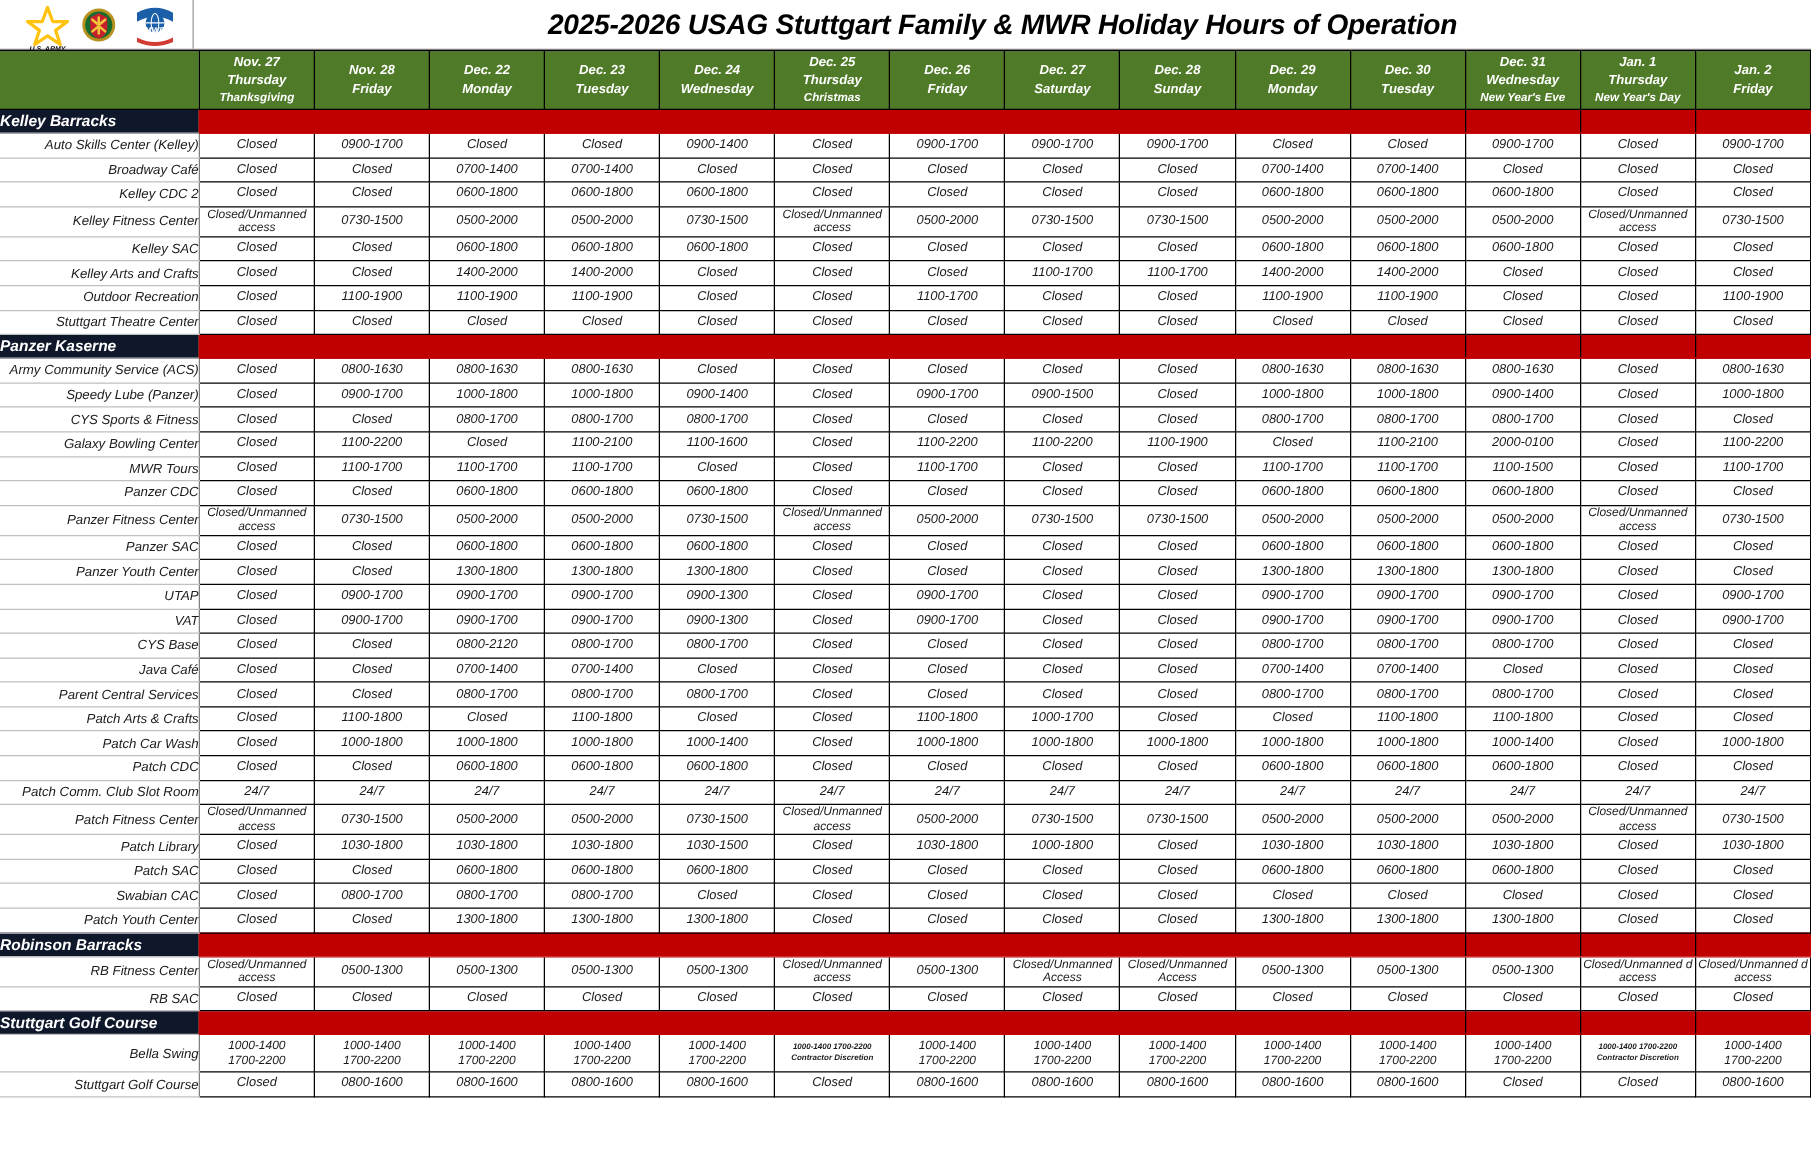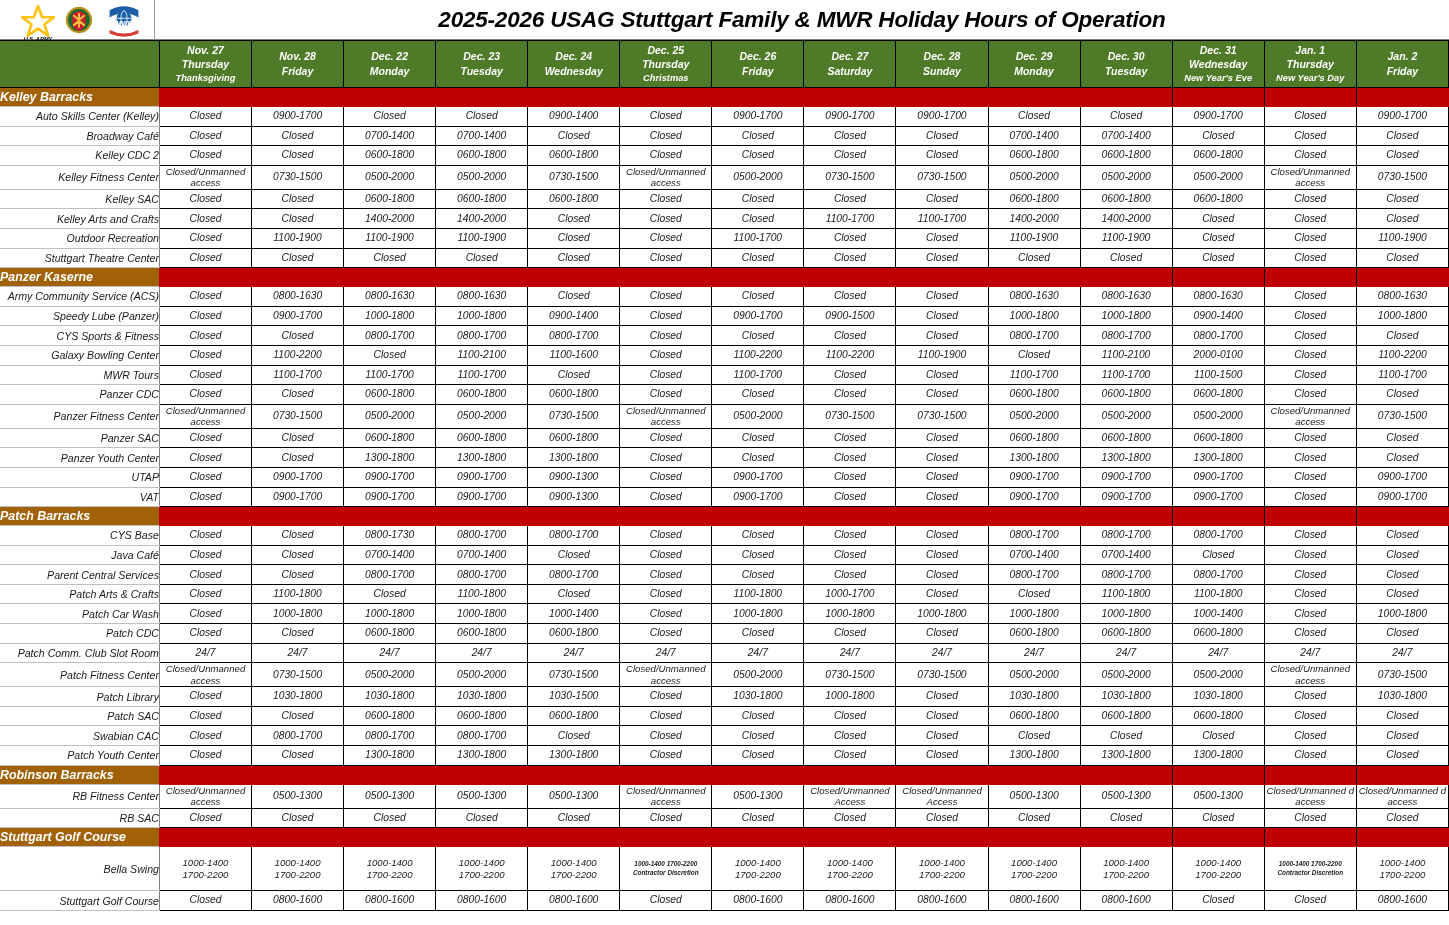--- a/index.html
+++ b/index.html
@@ -84,40 +84,40 @@
     text-align: center;
     vertical-align: middle;
     padding: 2px 1px;
   }
   th.head-day .dd { display: block; white-space: nowrap; }
   th.head-day .hol { display: block; font-size: 9.3px; white-space: nowrap; }
 
   
   tr.sectionrow { height: 19px; }
   td.section-label {
-    background: #a16207;
+    background: #0f172a;
     color: #ffffff;
     font-size: 12.4px;
     font-weight: bold;
     text-align: left;
     padding-left: 6px;
     vertical-align: middle;
     border-right: 1px solid #c00000;
     white-space: nowrap;
   }
   td.section-fill {
     background: #c00000;
     border-top: 1px solid #c00000;
     border-bottom: 1px solid #c00000;
   }
   td.section-fill.sep { border-left: 1px solid #000000; }
 
   
   tr.datarow { height: 19.6px; }
-  tr.datarow.xtall { height: 44px; }
+  tr.datarow.xtall { height: 30px; }
 
   td.name {
     border: 1px solid #bfbfbf;
     border-left: none;
     border-right: 1px solid #808080;
     font-size: 10.6px;
     color: #1a1a1a;
     text-align: right;
     padding-left: 12px;
     vertical-align: middle;
@@ -615,42 +615,25 @@
           <td class="cell">Closed</td>
           <td class="cell">0900-1700</td>
           <td class="cell">Closed</td>
           <td class="cell">Closed</td>
           <td class="cell">0900-1700</td>
           <td class="cell">0900-1700</td>
           <td class="cell">0900-1700</td>
           <td class="cell">Closed</td>
           <td class="cell">0900-1700</td>
         </tr>
-        <tr class="sectionrow">
-          <td class="section-label">Patch Barracks</td>
-          <td class="section-fill"></td>
-          <td class="section-fill"></td>
-          <td class="section-fill"></td>
-          <td class="section-fill"></td>
-          <td class="section-fill"></td>
-          <td class="section-fill"></td>
-          <td class="section-fill"></td>
-          <td class="section-fill"></td>
-          <td class="section-fill"></td>
-          <td class="section-fill"></td>
-          <td class="section-fill"></td>
-          <td class="section-fill sep"></td>
-          <td class="section-fill sep"></td>
-          <td class="section-fill sep"></td>
-        </tr>
         <tr class="datarow">
           <td class="name">CYS Base</td>
           <td class="cell">Closed</td>
           <td class="cell">Closed</td>
-          <td class="cell">0800-1730</td>
+          <td class="cell">0800-2120</td>
           <td class="cell">0800-1700</td>
           <td class="cell">0800-1700</td>
           <td class="cell">Closed</td>
           <td class="cell">Closed</td>
           <td class="cell">Closed</td>
           <td class="cell">Closed</td>
           <td class="cell">0800-1700</td>
           <td class="cell">0800-1700</td>
           <td class="cell">0800-1700</td>
           <td class="cell">Closed</td>

